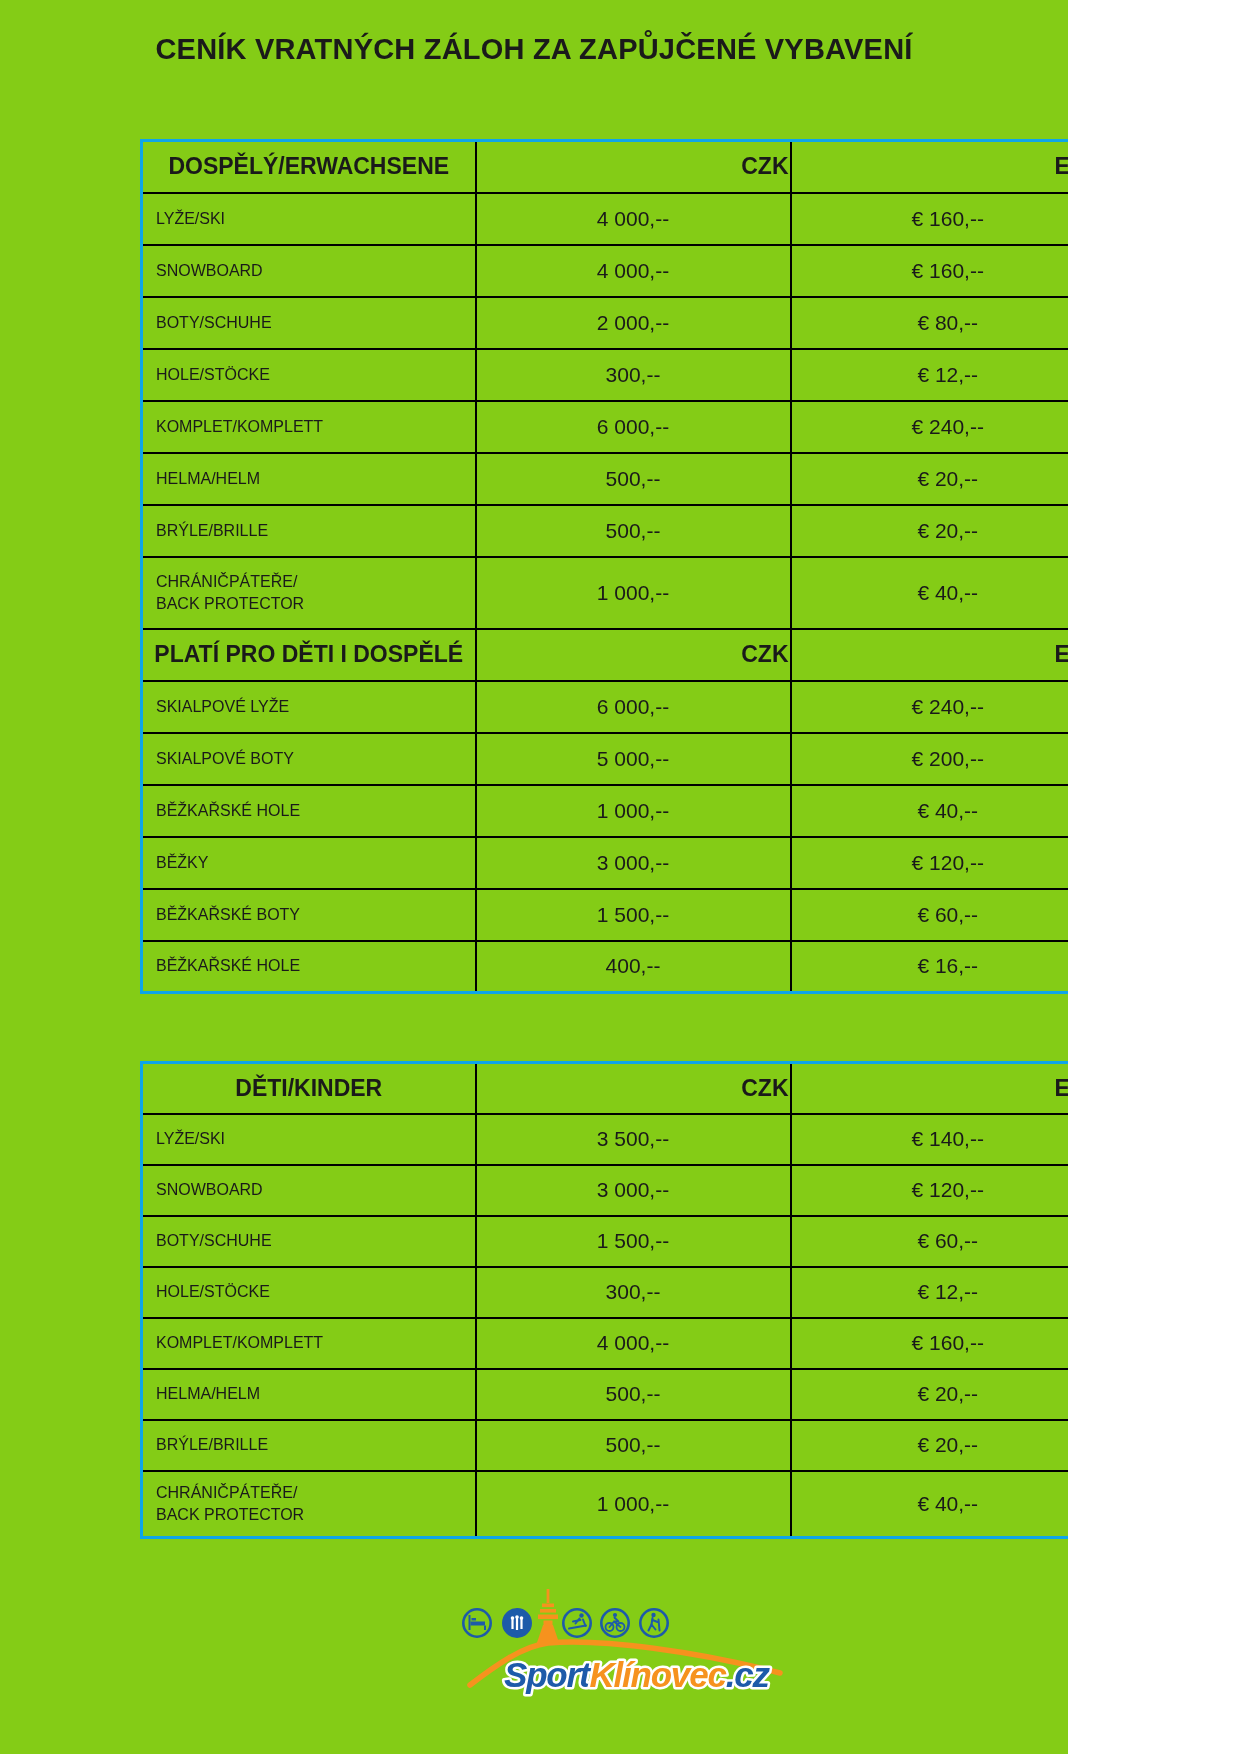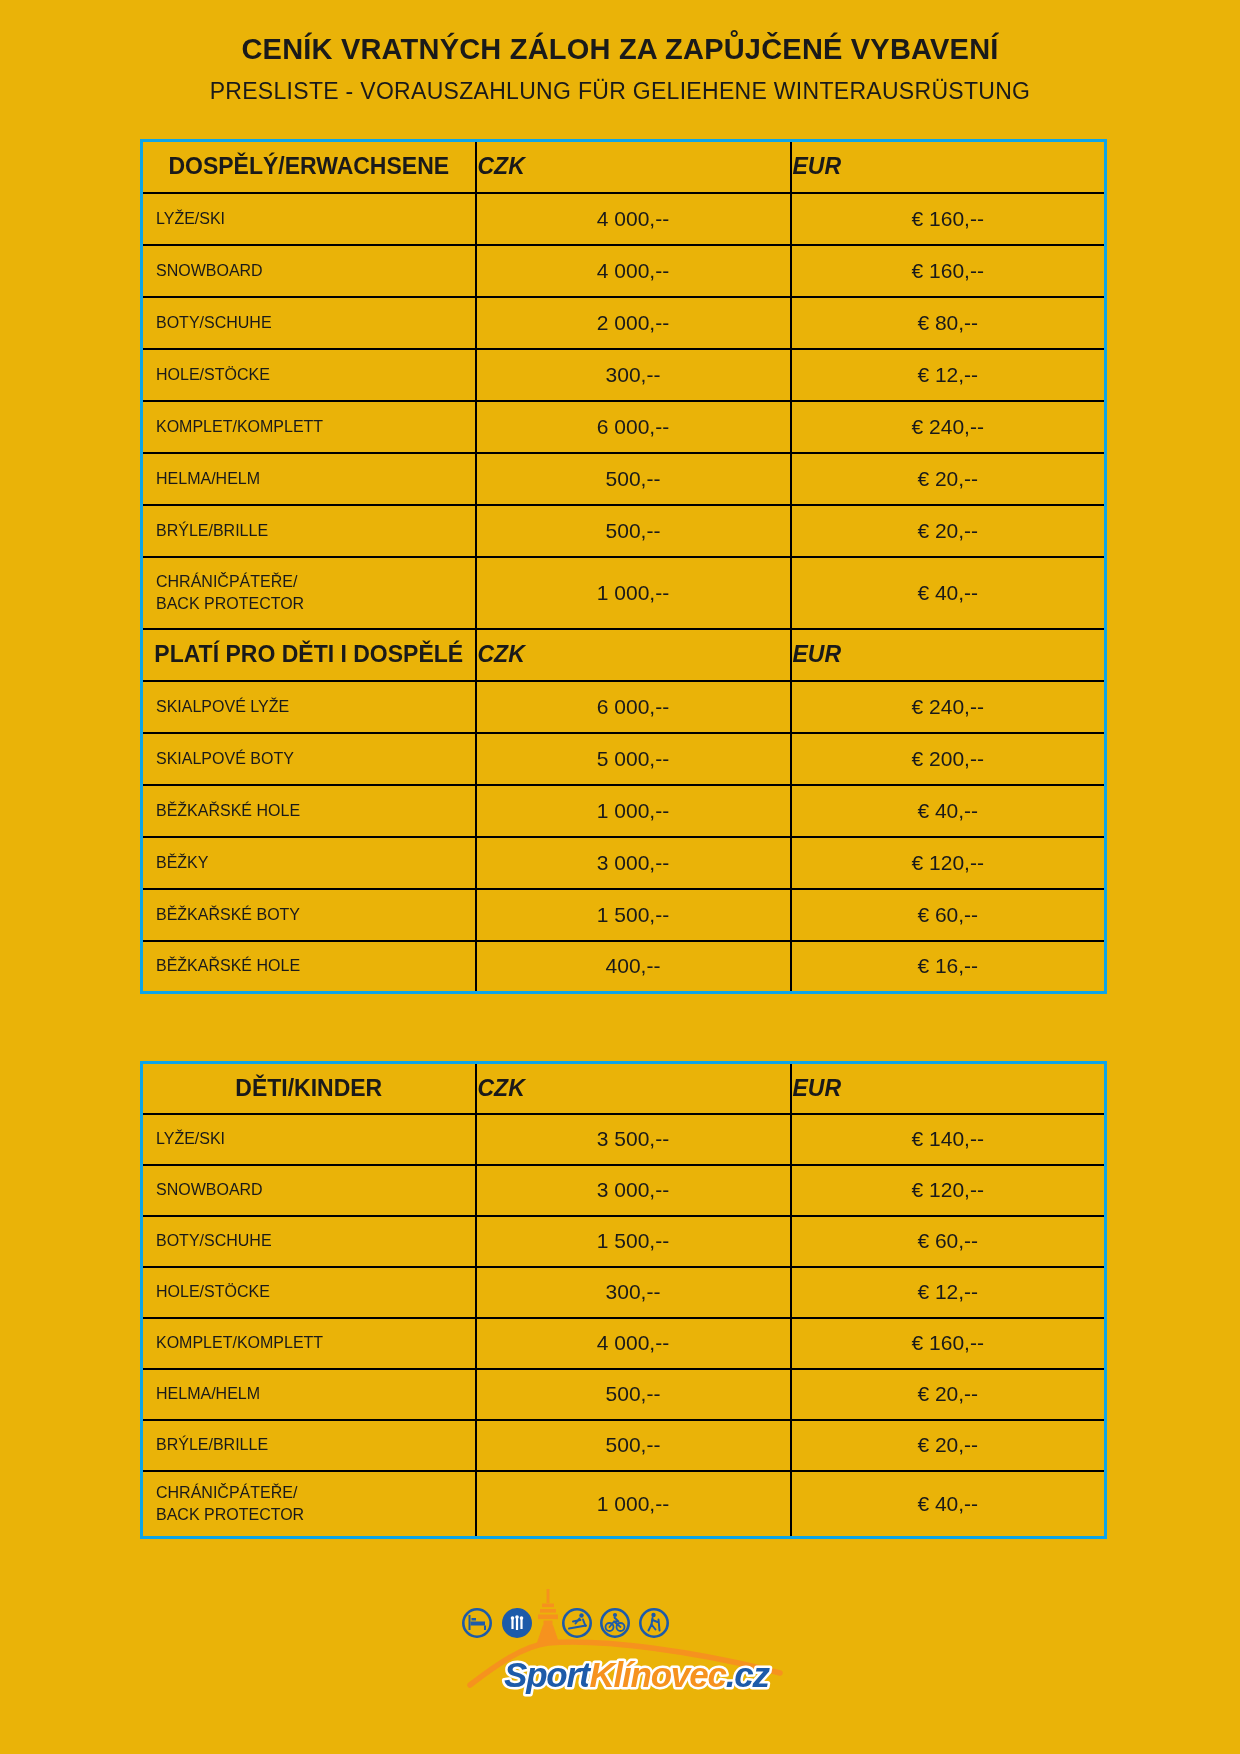--- a/index.html
+++ b/index.html
@@ -3,23 +3,23 @@
 <meta charset="utf-8">
 <style>
   html, body {
     margin: 0; padding: 0;
     background: #ffffff;
     font-family: "Liberation Sans", sans-serif;
     color: #1a1a1a;
   }
   #page {
     position: relative;
-    width: 1240px;
+    width: 1068px;
     height: 1754px;
-    background: #eab308;
+    background: #84cc16;
     overflow: hidden;
   }
   .doc-title {
     position: absolute;
     top: 33px; left: 0; width: 100%;
     text-align: center;
     font-size: 29px;
     font-weight: bold;
     letter-spacing: 0.2px;
   }
@@ -51,22 +51,21 @@
   #children-table tr.hdr, #children-table tr.r { height: 51px; }
   #children-table tr.r2 { height: 67px; }
   th.cat {
     font-size: 23px;
     font-weight: bold;
     text-align: center;
   }
   th.cur {
     font-size: 23px;
     font-weight: bold;
-    text-align: left;
-    font-style: italic;
+    text-align: right;
   }
   td.lbl {
     font-size: 16px;
     text-align: left;
     padding-left: 13px;
     white-space: pre-line;
     line-height: 1.35;
   }
   td.val {
     font-size: 21px;
@@ -77,21 +76,20 @@
     left: 428px;
     top: 1580px;
   }
 </style>
 </head>
 <body>
 
 <div id="page">
 
   <div class="doc-title">CENÍK VRATNÝCH ZÁLOH ZA ZAPŮJČENÉ VYBAVENÍ</div>
-  <div class="doc-subtitle">PRESLISTE - VORAUSZAHLUNG FÜR GELIEHENE WINTERAUSRÜSTUNG</div>
 
   <table id="adults-table" class="price-table">
     <colgroup>
         <col style="width:334px">
         <col style="width:315px">
         <col style="width:315px">
       </colgroup>
     <tbody>
       <tr class="hdr">
         <th class="cat">DOSPĚLÝ/ERWACHSENE</th>

